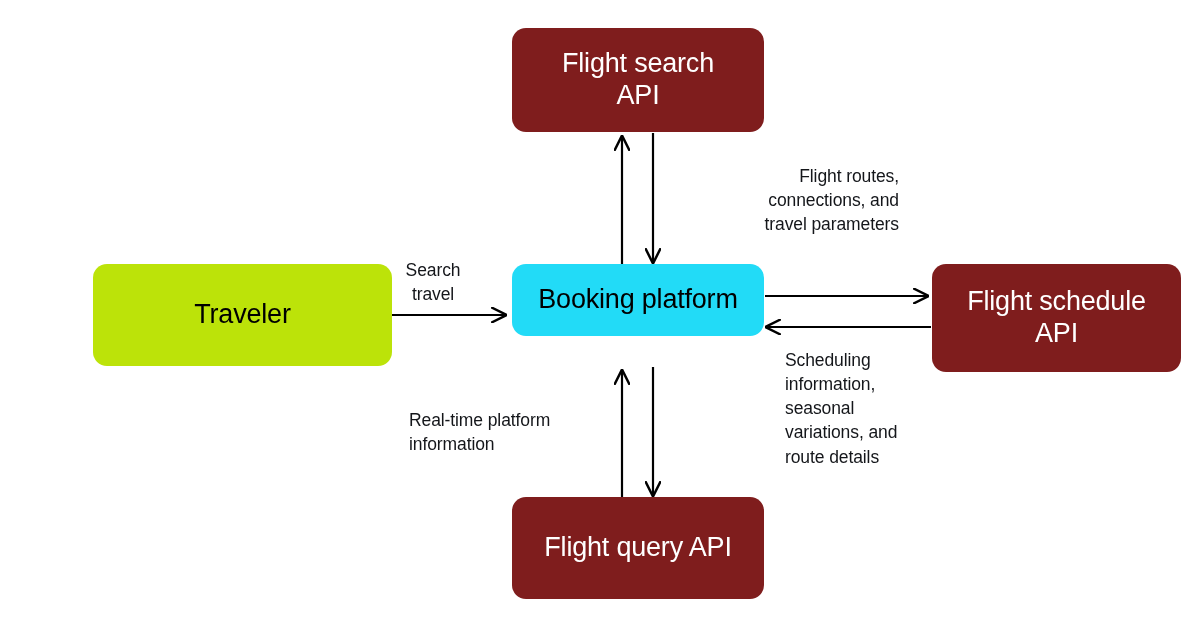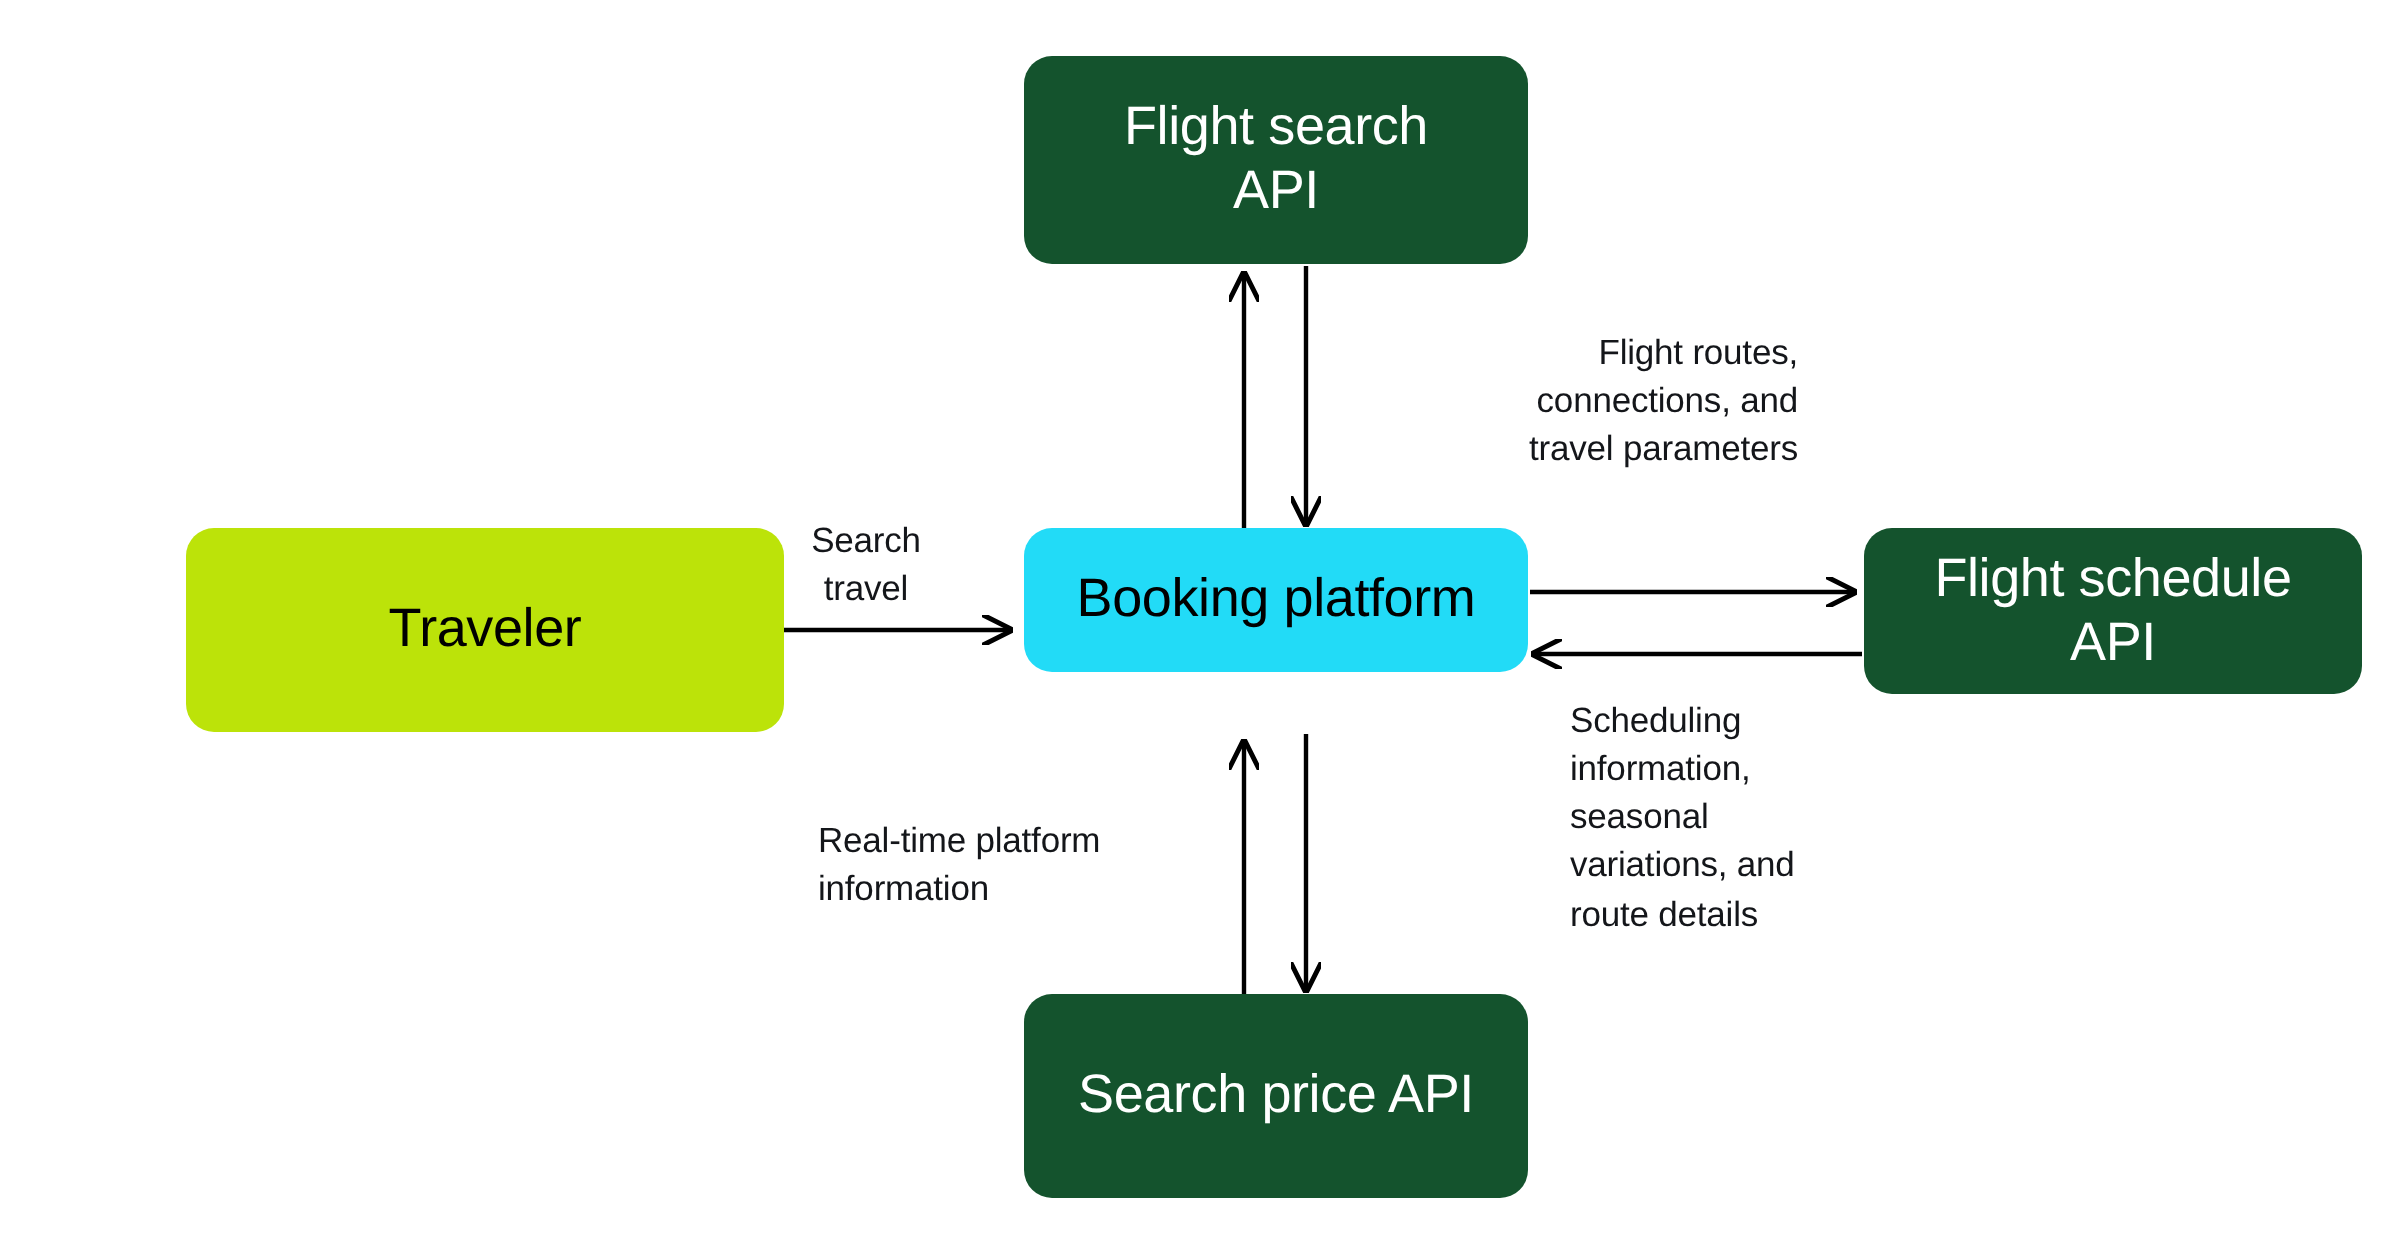--- a/index.html
+++ b/index.html
@@ -36,30 +36,30 @@
     border-radius: 14px;
     box-sizing: border-box;
     line-height: 1.18;
     letter-spacing: -0.2px;
   }
   .node-label {
     display: block;
     padding: 0 10px;
     white-space: pre-line;
   }
-  .node.blue  { background: #14532d; color: #ffffff; font-size: 27px; }
+  .node.blue  { background: #7f1d1d; color: #ffffff; font-size: 27px; }
   .node.cyan  { background: #22DBF7; color: #000000; font-size: 27px; }
   .node.green { background: #BCE309; color: #000000; font-size: 27px; }
 
   
   #node-flight-search   { left: 512px; top: 28px;  width: 252px; height: 104px; }
   #node-booking         { left: 512px; top: 264px; width: 252px; height: 72px; }
   #node-flight-price    { left: 512px; top: 497px; width: 252px; height: 102px; }
   #node-traveler        { left: 93px;  top: 264px; width: 299px; height: 102px; }
-  #node-flight-schedule { left: 932px; top: 264px; width: 249px; height: 83px; }
+  #node-flight-schedule { left: 932px; top: 264px; width: 249px; height: 108px; }
 
   .edge-label {
     position: absolute;
     font-size: 17.5px;
     color: #14161a;
     line-height: 1.38;
     letter-spacing: -0.1px;
     white-space: pre-line;
   }
   #label-search-query {
@@ -119,21 +119,21 @@
   <div class="node blue" id="node-flight-search">
     <span class="node-label">Flight search
 API</span>
   </div>
 
   <div class="node cyan" id="node-booking">
     <span class="node-label">Booking platform</span>
   </div>
 
   <div class="node blue" id="node-flight-price">
-    <span class="node-label">Search price API</span>
+    <span class="node-label">Flight query API</span>
   </div>
 
   <div class="node green" id="node-traveler">
     <span class="node-label">Traveler</span>
   </div>
 
   <div class="node blue" id="node-flight-schedule">
     <span class="node-label">Flight schedule
 API</span>
   </div>

